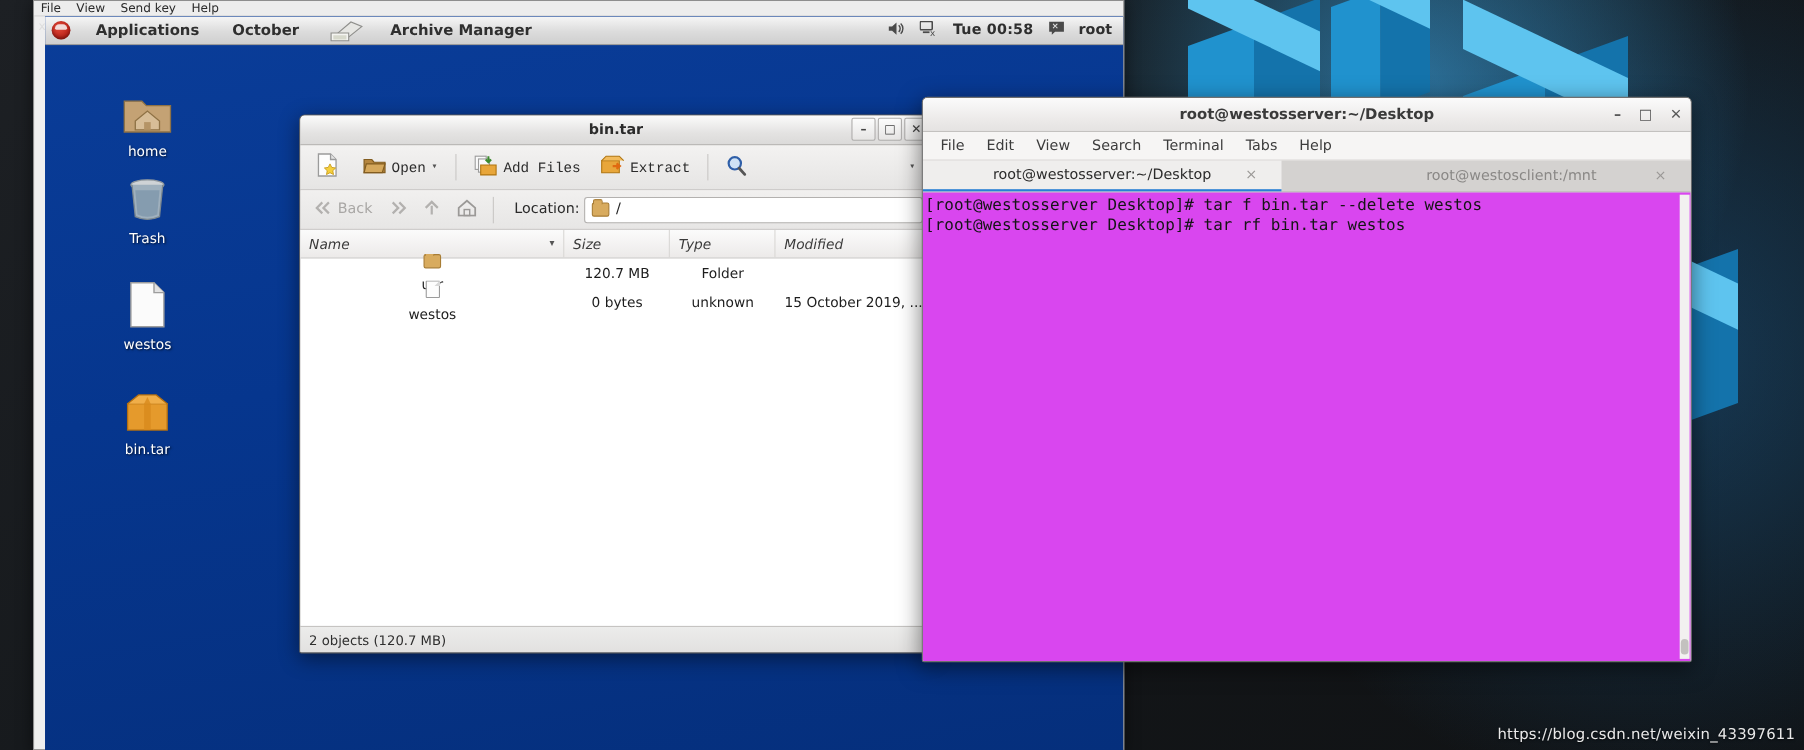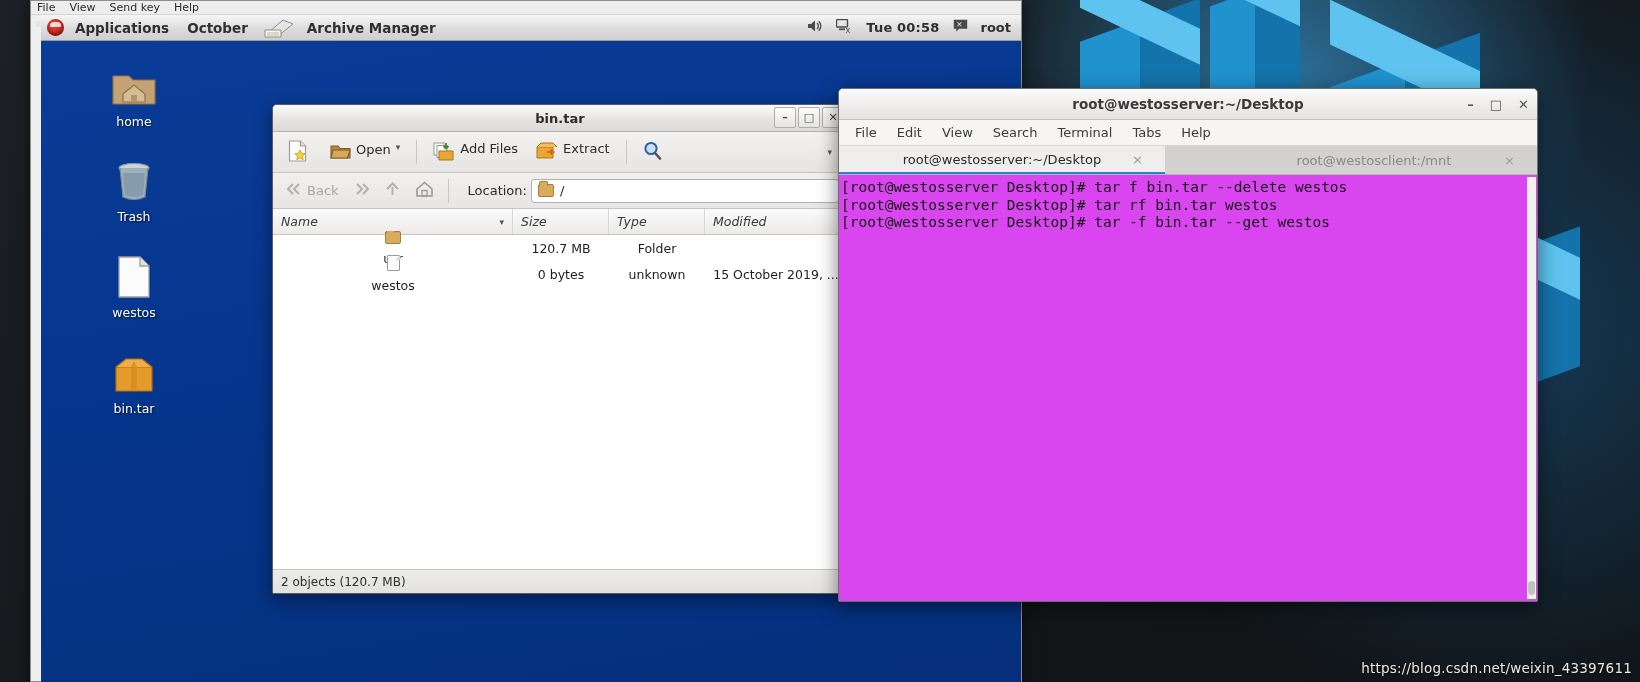--- a/index.html
+++ b/index.html
@@ -52,21 +52,21 @@
   }
 
   
   .panel {
     position: absolute; left: 0; top: 0; width: 100%; height: 26px;
     background: linear-gradient(#f6f6f6,#dcdcdc 55%,#cfcfcf);
     border-bottom: 1px solid #9b9b9b;
     display: flex; align-items: center;
     font-family: "DejaVu Sans", sans-serif; font-size: 13px; color: #2e2e2e;
   }
-  .panel-left { display: flex; align-items: center; gap: 0; padding-left: 6px; }
+  .panel-left { display: flex; align-items: center; gap: 12px; padding-left: 6px; }
   .panel-item {
     padding: 3px 9px; font-weight: bold; font-size: 13.5px; color: #2f2f2f;
     line-height: 18px; white-space: nowrap;
   }
   .panel-right {
     margin-left: auto; display: flex; align-items: center; gap: 13px;
     padding-right: 10px; font-size: 13px;
   }
   .redhat-logo {
     width: 17px; height: 17px; border-radius: 50%;
@@ -119,23 +119,24 @@
   }
   .win-btn.close { background: linear-gradient(#fdfdfd,#e8e7e6); }
 
   .ark-toolbar {
     height: 41px; flex: 0 0 41px; display: flex; align-items: center;
     padding: 0 8px; gap: 4px;
     background: linear-gradient(#f3f2f1,#e6e5e4);
     border-bottom: 1px solid #c6c4c2;
   }
   .tb-btn {
-    display: flex; align-items: flex-start; gap: 5px;
+    display: flex; align-items: center; gap: 5px;
     padding: 4px 7px; border-radius: 3px; font-size: 13px; color: #2b2b2b;
     white-space: nowrap;
+    font-family: Liberation Mono, monospace;
   }
   .tb-sep { width:1px; height:24px; background:#c9c7c5; margin:0 5px; }
   .tb-spacer { margin-left: auto; }
   .caret { font-size: 9px; color: #555; }
 
   .ark-locbar {
     height: 36px; flex: 0 0 36px; display:flex; align-items:center; gap:4px;
     padding: 0 8px;
     background: linear-gradient(#f1f0ef,#e7e6e5);
     border-bottom: 1px solid #c6c4c2;
@@ -314,21 +315,21 @@
           <span>
             <svg width="15" height="14" viewBox="0 0 15 14" aria-hidden="true">
               <path d="M0.8 0.8 h13.4 v9 H6.2 L3.2 12.6 V9.8 H0.8 Z" fill="#4a4a4a"></path>
               <text x="3.2" y="7.6" font-size="7.5" fill="#e8e8e8" font-family="DejaVu Sans, sans-serif">✕</text>
             </svg>
           </span>
           <span class="user-name">root</span>
         </div>
       </div>
 
-      <div class="desk-icon" style="left:50px; top:43px;">
+      <div class="desk-icon" style="left:50px; top:59px;">
         <div class="glyph">
           <svg width="46" height="40" viewBox="0 0 46 40" aria-hidden="true">
             <path d="M2 8 h16 l4 4 h22 v24 H2 Z" fill="#c4a274" stroke="#8f7245" stroke-width="1.2"></path>
             <path d="M12 26 L23 17 L34 26 v8 H12 Z" fill="#d7bd97" stroke="#8f7245" stroke-width="1.2"></path>
             <rect x="20" y="27" width="6" height="7" fill="#b59466"></rect>
           </svg>
         </div>
         <span class="cap">home</span>
       </div>
 
@@ -536,21 +537,20 @@
         <span class="x">×</span>
       </div>
       <div class="term-tab inactive">
         <span>root@westosclient:/mnt</span>
         <span class="x">×</span>
       </div>
     </div>
     <div class="term-body">
       <div class="term-line">[root@westosserver Desktop]# tar f bin.tar --delete westos</div>
       <div class="term-line">[root@westosserver Desktop]# tar rf bin.tar westos</div>
-      <div class="term-line">[root@westosserver Desktop]# tar -f bin.tar --get westos</div>
       <div class="term-scroll">
           <div class="thumb"></div>
         </div>
     </div>
   </div>
 
   <div class="watermark">https://blog.csdn.net/weixin_43397611</div>
 </div>
 
 </body></html>

